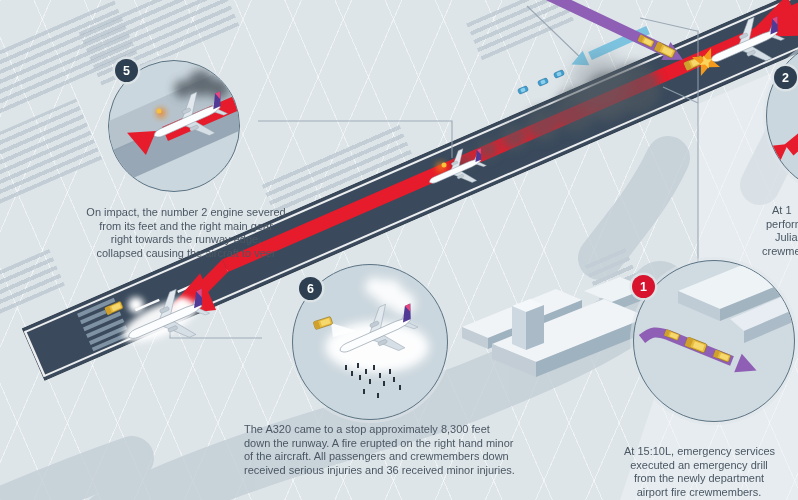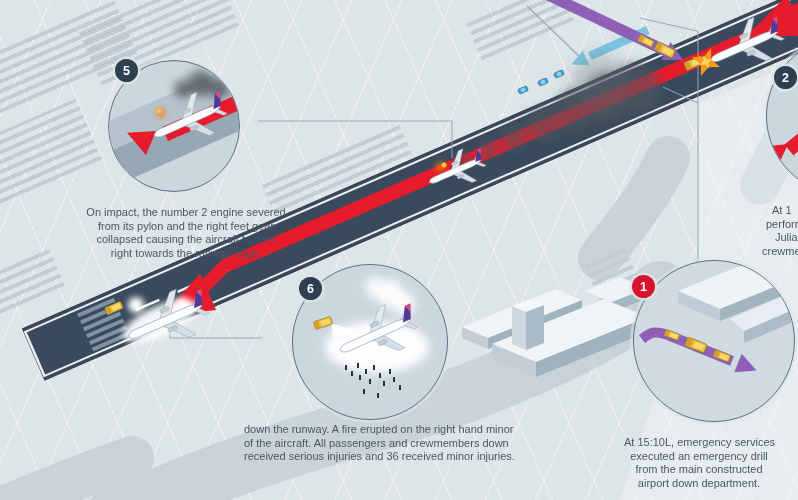--- a/index.html
+++ b/index.html
@@ -263,34 +263,35 @@
     </div>
   <div class="badge red" style="left:632px;top:275px">
       <span>1</span>
     </div>
   <div class="badge" style="left:774px;top:66px">
       <span>2</span>
     </div>
 
   <div class="step-text" style="left:86px;top:206px;width:200px">
       <div>On impact, the number 2 engine severed</div>
-      <div>from its pylon and the right feet gear</div>
+      <div>from its feet and the right main gear</div>
+      <div>right towards the runway edge.</div>
       <div>collapsed causing the aircraft to veer</div>
-      <div>right towards the runway edge.</div>
     </div>
   <div class="step-text" style="left:244px;top:423px;width:240px">
+      <div>The A320 came to a stop approximately 8,300 feet</div>
       <div>down the runway. A fire erupted on the right hand minor</div>
       <div>of the aircraft. All passengers and crewmembers down</div>
       <div>received serious injuries and 36 received minor injuries.</div>
     </div>
-  <div class="step-text" style="left:624px;top:436px;width:150px">
+  <div class="step-text" style="left:624px;top:445px;width:150px">
       <div>At 15:10L, emergency services</div>
       <div>executed an emergency drill</div>
-      <div>from the main constructed</div>
-      <div>airport down department.</div>
+      <div>from the newly department</div>
+      <div>airport fire crewmembers.</div>
     </div>
   <div class="step-text t2" style="left:762px;top:204px;width:90px">
       <div>At 1</div>
       <div>perform</div>
       <div>Juliac</div>
       <div>crewmem</div>
     </div>
 
 </div>
 

